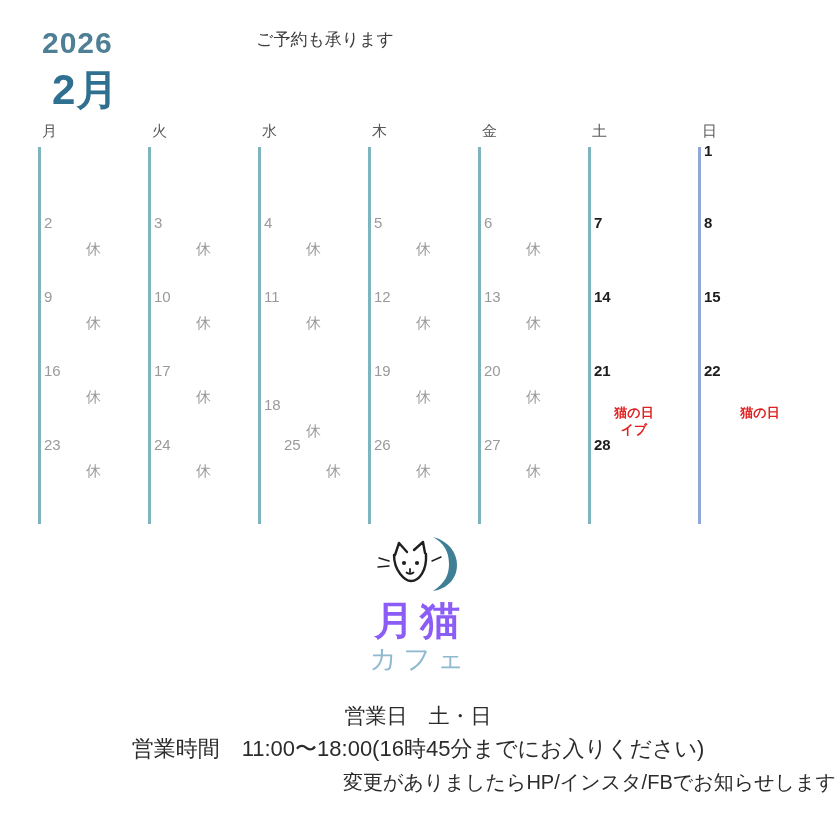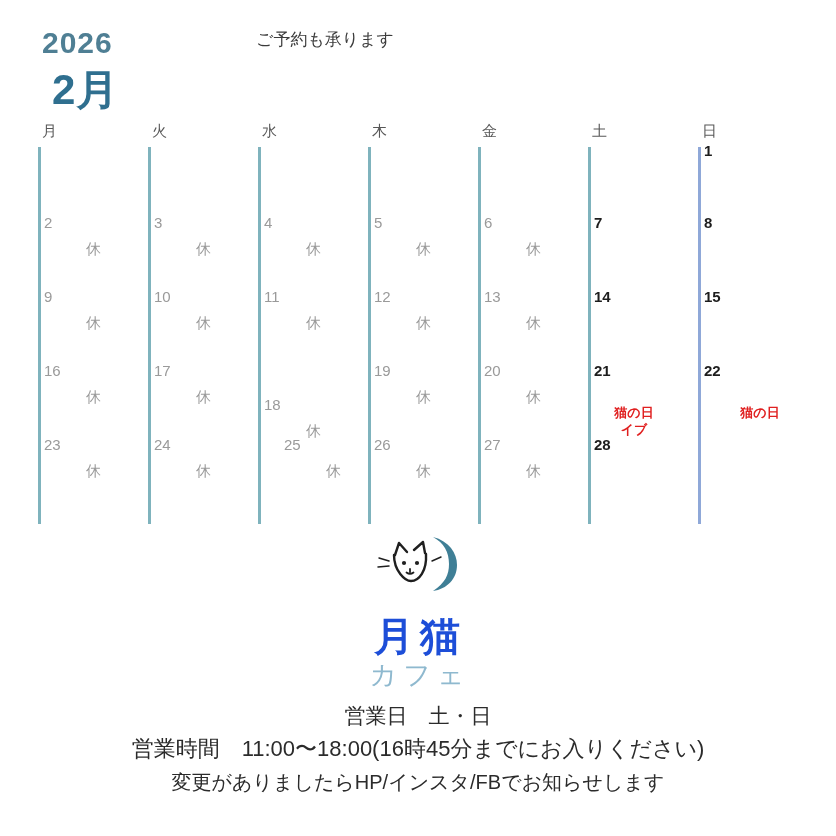--- a/index.html
+++ b/index.html
@@ -141,24 +141,24 @@
   }
   .logo .mark {
     position: relative;
     width: 110px;
     height: 58px;
     margin: 0 auto;
   }
   .logo .name {
     font-size: 40px;
     font-weight: bold;
-    color: #1d4ed8;
+    color: #8b5cf6;
     letter-spacing: 6px;
     line-height: 46px;
-    margin-top: 20px;
+    margin-top: 4px;
   }
   .logo .sub {
     font-size: 27px;
     color: #8fb9cf;
     letter-spacing: 6px;
     line-height: 32px;
   }
 
   
   .footer {
@@ -177,20 +177,21 @@
     font-size: 22px;
     line-height: 34px;
   }
   .footer .line3 {
     font-size: 20px;
     line-height: 32px;
   }
   .footer .line4 {
     font-size: 20px;
     line-height: 32px;
+    text-align: right;
   }
 </style>
 </head>
 <body>
 
 <div class="header">
   <div class="year">2026</div>
   <div class="month">2月</div>
   <div class="notice1">ご予約も承ります</div>
 </div>

